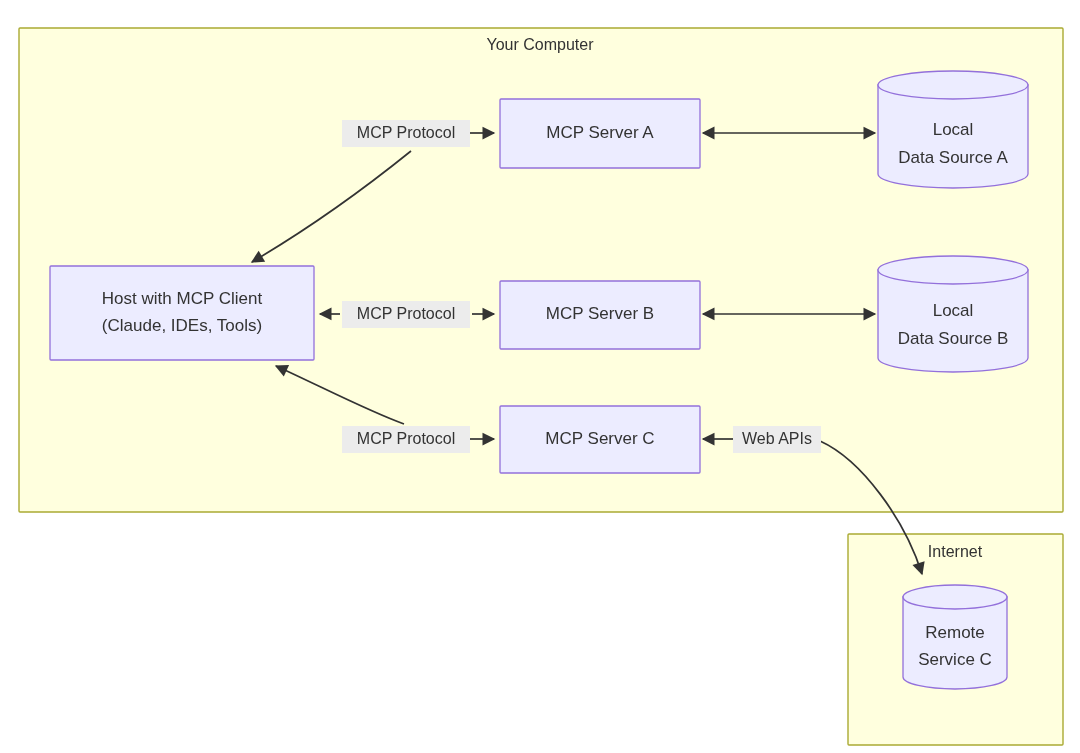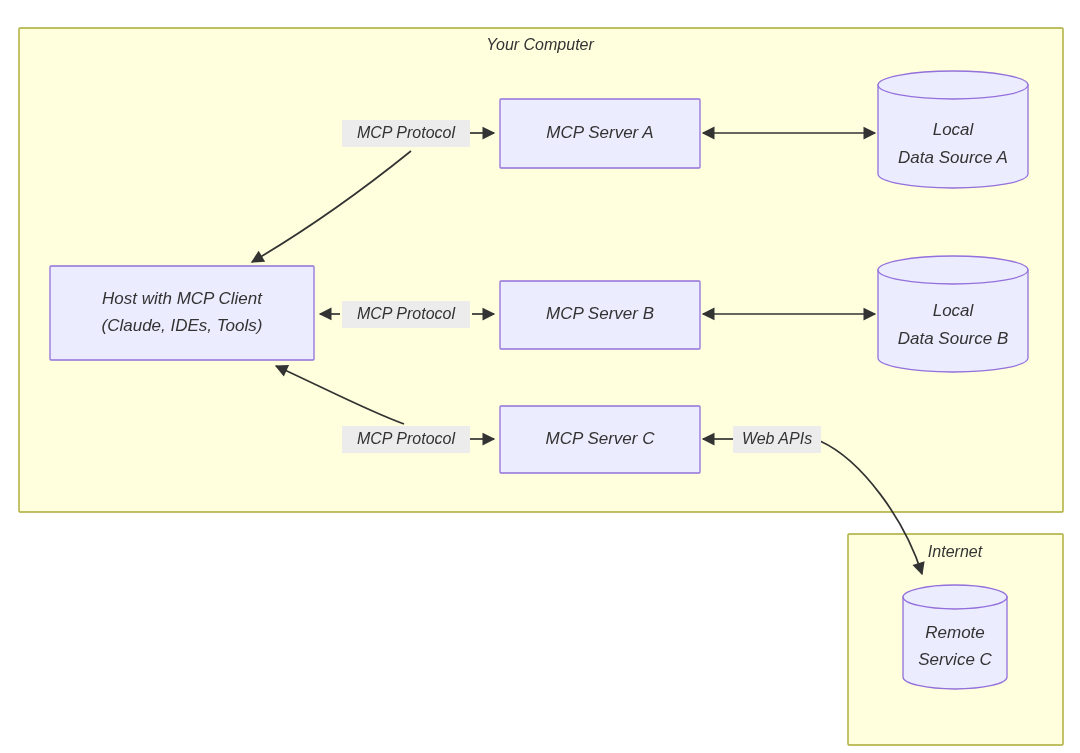--- a/index.html
+++ b/index.html
@@ -13,21 +13,20 @@
     position: relative;
     font-family: "Liberation Sans", "DejaVu Sans", sans-serif;
     overflow: hidden;
   }
   #diagram-root {
     position: absolute;
     left: 0;
     top: 0;
     width: 1080px;
     height: 753px;
-    font-style: italic;
   }
   svg.diagram-svg {
     position: absolute;
     left: 0;
     top: 0;
     width: 1080px;
     height: 753px;
     display: block;
   }
   .cluster-rect {

